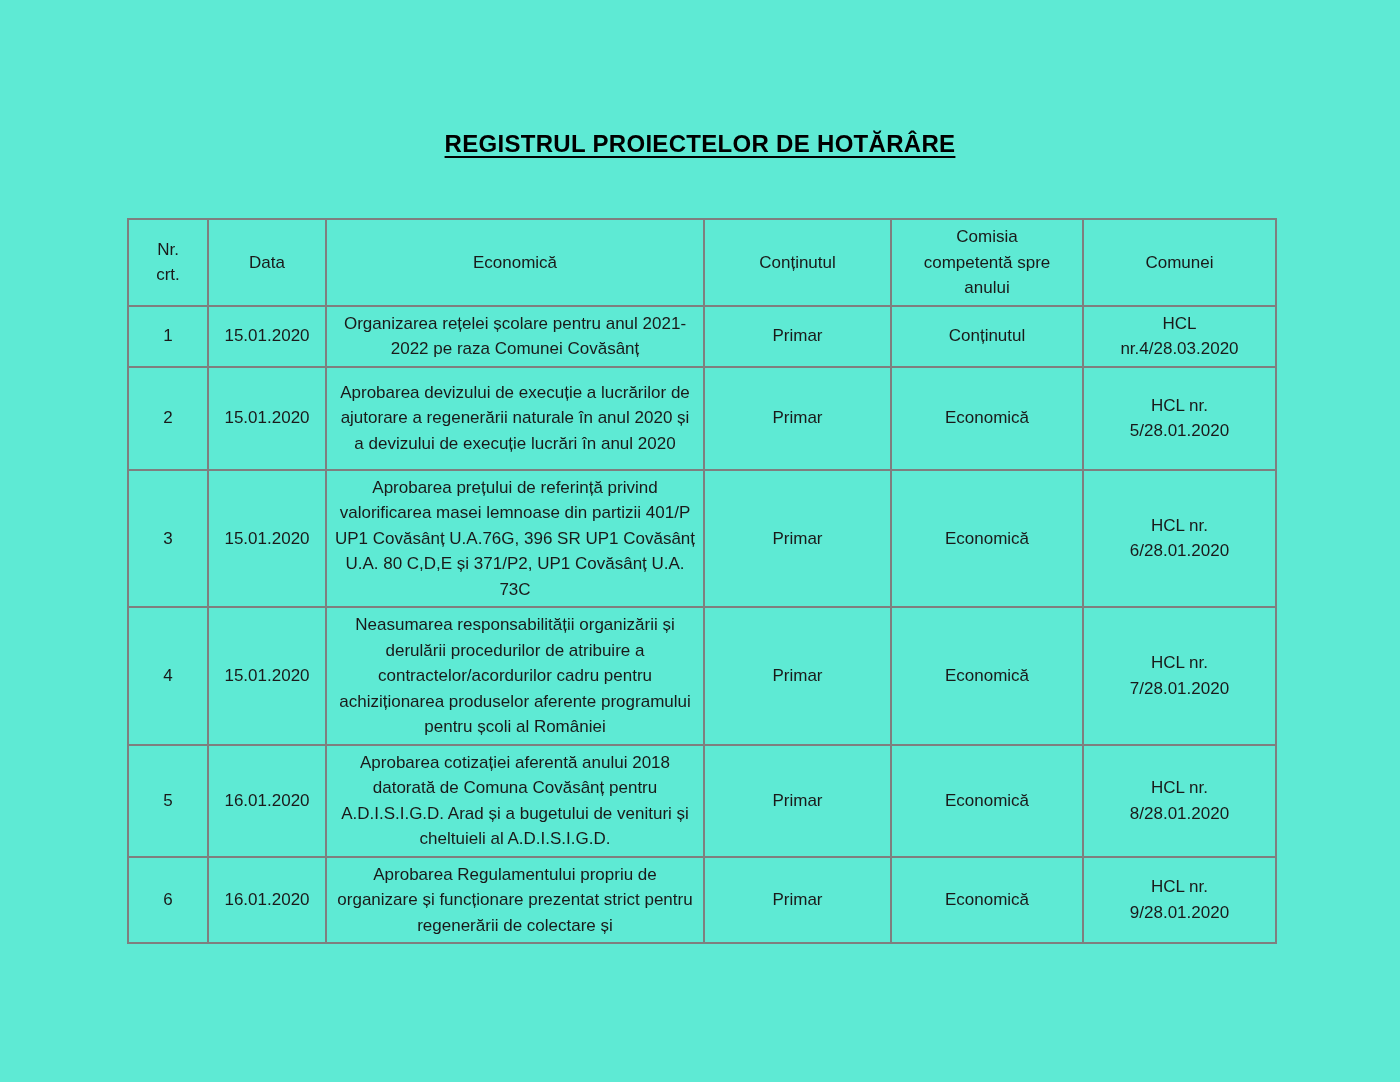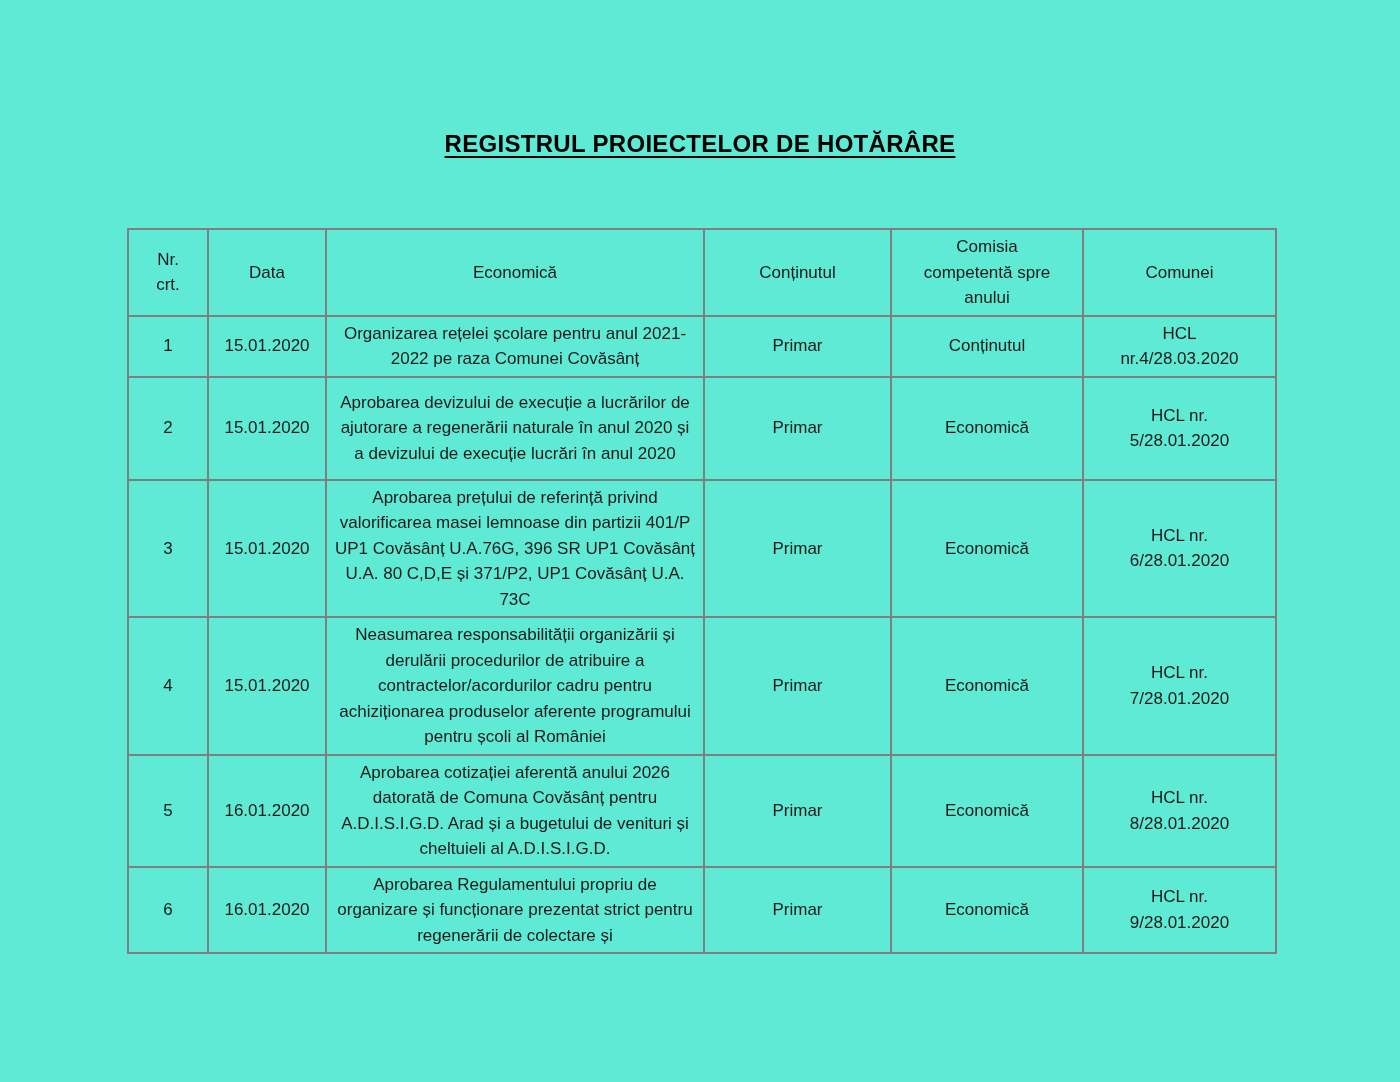--- a/index.html
+++ b/index.html
@@ -23,21 +23,21 @@
     text-align: center;
     font-size: 24px;
     font-weight: bold;
     letter-spacing: 0.3px;
     text-decoration: underline;
     text-underline-offset: 4px;
     color: #000000;
   }
   table.register {
     position: absolute;
-    top: 228px;
+    top: 218px;
     left: 127px;
     width: 1148px;
     border-collapse: collapse;
     table-layout: fixed;
   }
   table.register th,
   table.register td {
     border: 2px solid #7f7f7f;
     text-align: center;
     vertical-align: middle;
@@ -118,21 +118,21 @@
         <td>15.01.2020</td>
         <td>Neasumarea responsabilității organizării și derulării procedurilor de atribuire a contractelor/acordurilor cadru pentru achiziționarea produselor aferente programului pentru școli al României</td>
         <td>Primar</td>
         <td>Economică</td>
         <td>HCL nr.
 7/28.01.2020</td>
       </tr>
       <tr class="row-5">
         <td>5</td>
         <td>16.01.2020</td>
-        <td>Aprobarea cotizației aferentă anului 2026 datorată de Comuna Covăsânț pentru A.D.I.S.I.G.D. Arad și a bugetului de venituri și cheltuieli al A.D.I.S.I.G.D.</td>
+        <td>Aprobarea cotizației aferentă anului 2018 datorată de Comuna Covăsânț pentru A.D.I.S.I.G.D. Arad și a bugetului de venituri și cheltuieli al A.D.I.S.I.G.D.</td>
         <td>Primar</td>
         <td>Economică</td>
         <td>HCL nr.
 8/28.01.2020</td>
       </tr>
       <tr class="row-6">
         <td>6</td>
         <td>16.01.2020</td>
         <td>Aprobarea Regulamentului propriu de organizare și funcționare prezentat strict pentru regenerării de colectare și</td>
         <td>Primar</td>

